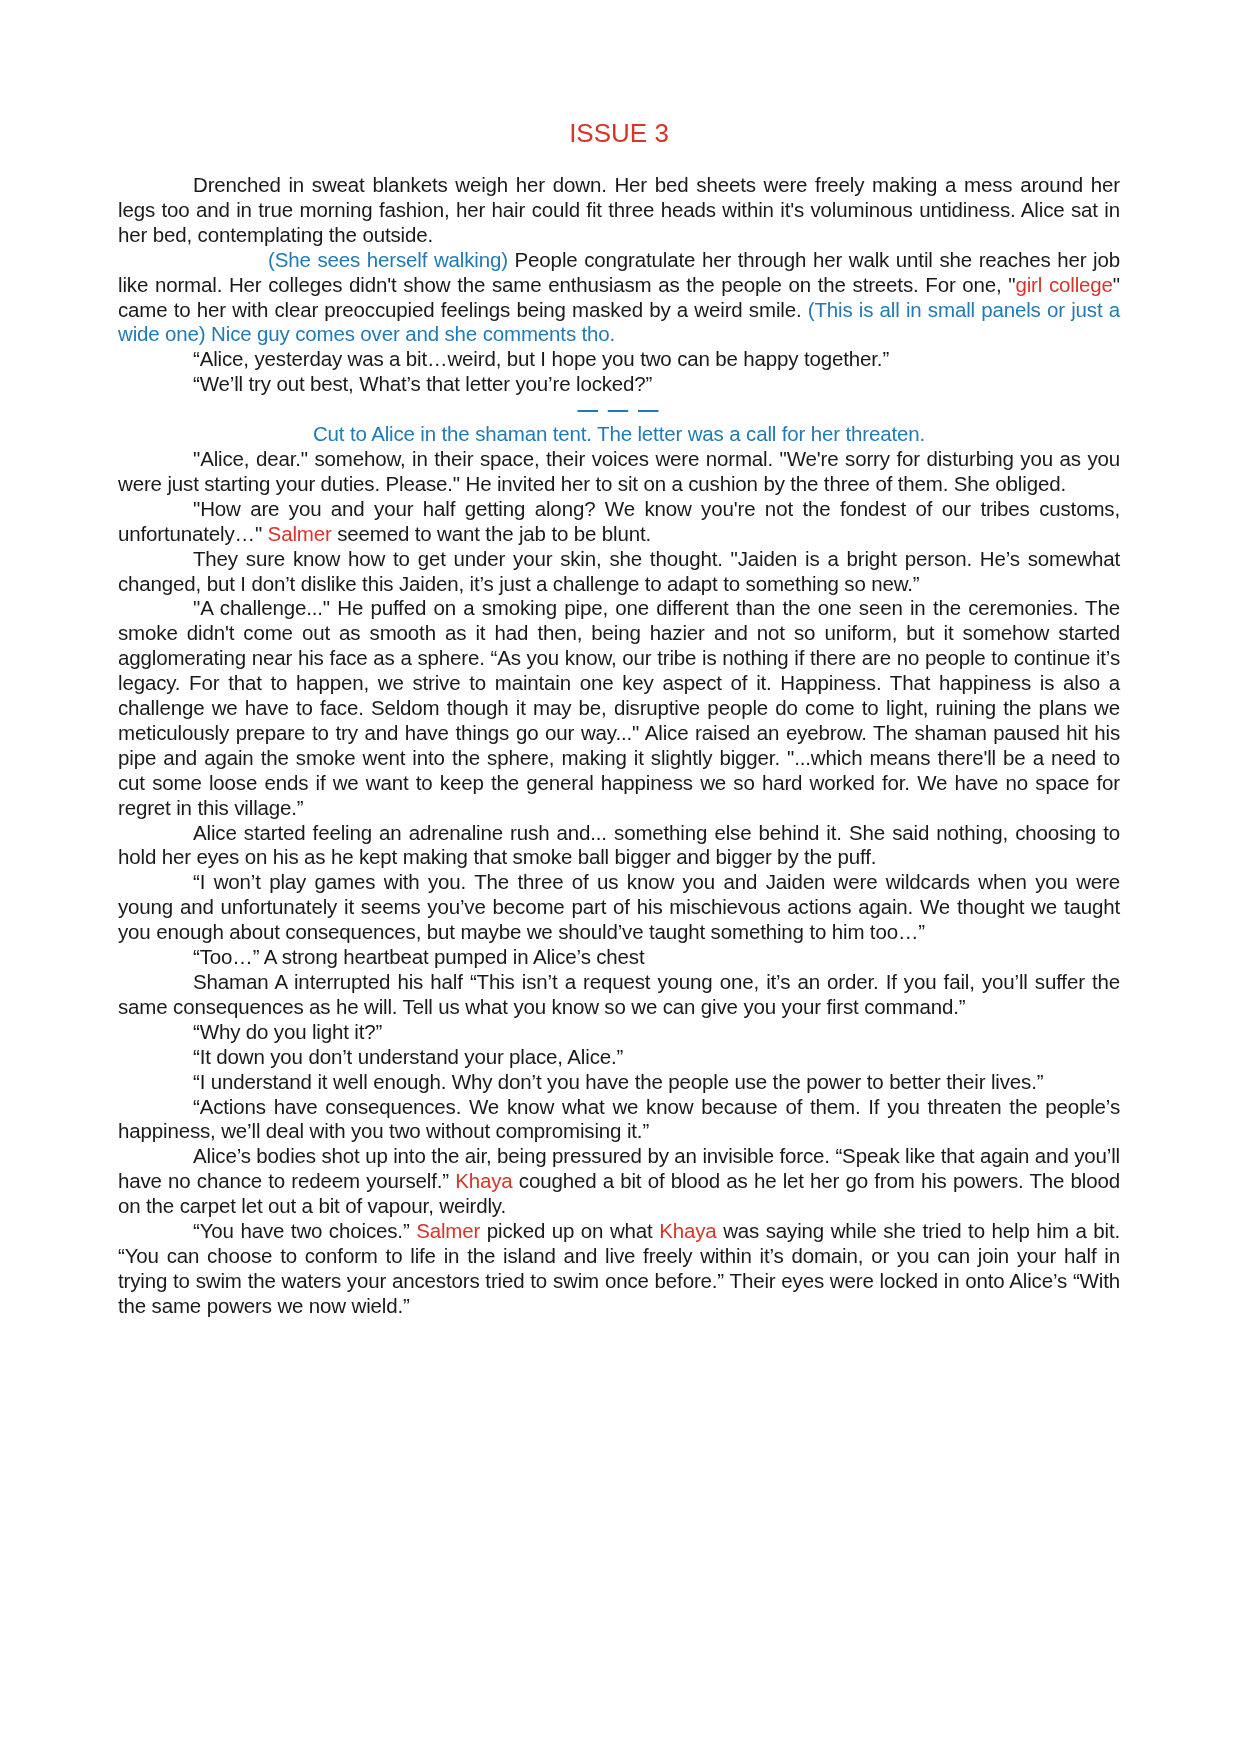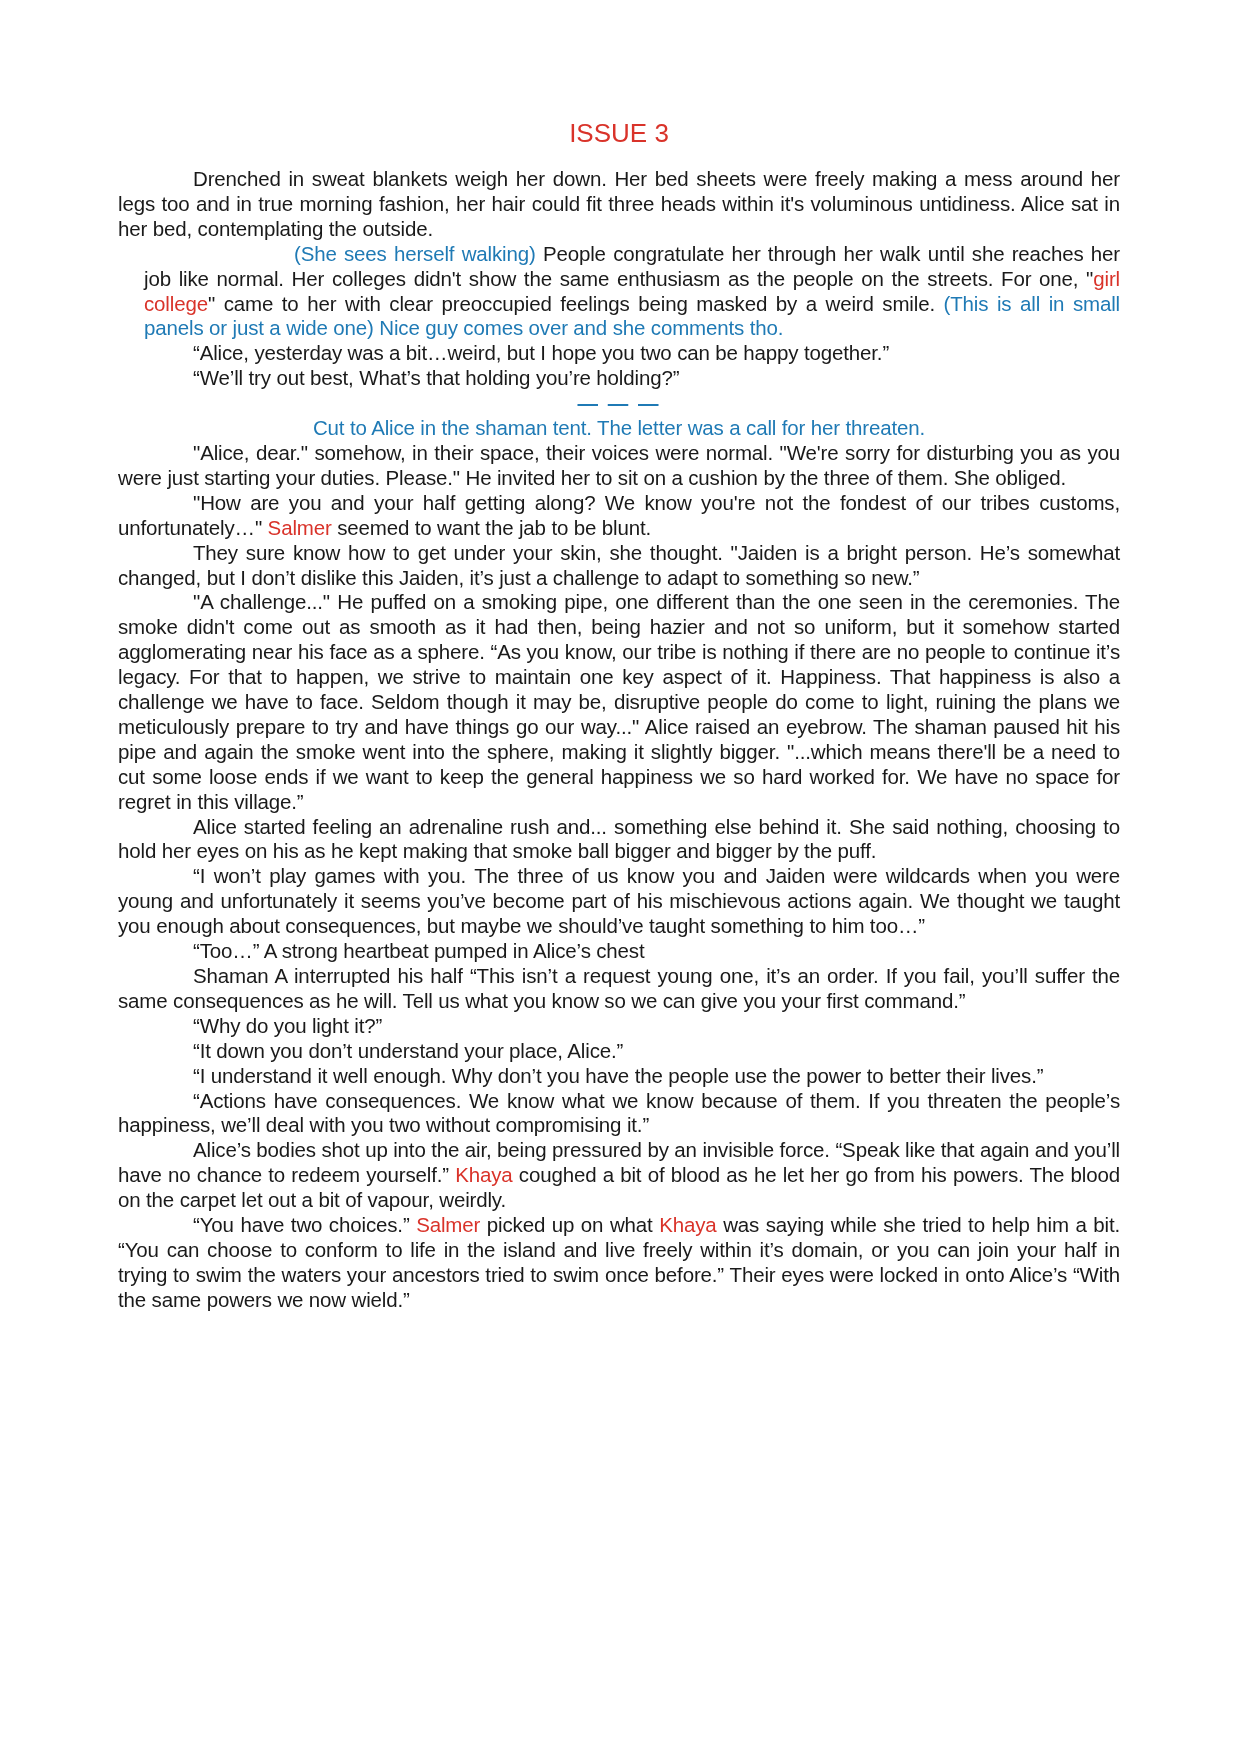--- a/index.html
+++ b/index.html
@@ -21,31 +21,31 @@
     top: 118px;
     text-align: center;
     color: #d9332a;
     font-size: 26px;
     line-height: 30px;
     font-weight: normal;
     letter-spacing: 0;
   }
   .body {
     position: absolute;
-    top: 167px;
+    top: 173px;
     left: 0;
     width: 1002px;
   }
   p {
     margin: 0;
     text-align: justify;
     text-indent: 75px;
   }
   p.center { text-align: center; text-indent: 0; }
-  p.direction-indent { text-indent: 150px; margin-left: 26px; }
+  p.direction-indent { text-indent: 150px; }
   .red { color: #d9332a; }
   .blue { color: #1f7ab5; }
   .italic { }
   .sep {
     text-align: center;
     color: #1f7ab5;
     text-indent: 0;
     font-weight: bold;
     letter-spacing: 2px;
     line-height: 24.9px;
@@ -56,21 +56,21 @@
 
 <div class="page">
   <div class="title">ISSUE 3</div>
 
   <div class="body">
     <p><span>Drenched in sweat blankets weigh her down. Her bed sheets were freely making a mess around her legs too and in true morning fashion, her hair could fit three heads within it's voluminous untidiness. Alice sat in her bed, contemplating the outside.</span></p>
 
     <p class="direction-indent"><span class="blue">(She sees herself walking)</span><span> People congratulate her through her walk until she reaches her job like normal. Her colleges didn't show the same enthusiasm as the people on the streets. For one, "</span><span class="red">girl college</span><span>" came to her with clear preoccupied feelings being masked by  a weird smile. </span><span class="blue">(This is all in small panels or just a wide one) Nice guy comes over and she comments tho.</span></p>
 
     <p><span>“Alice, yesterday was a bit…weird, but I hope you two can be happy together.”</span></p>
-    <p><span>“We’ll try out best, What’s that holding you’re holding?”</span></p>
+    <p><span>“We’ll try out best, What’s that letter you’re locked?”</span></p>
 
     <p class="sep">— — —</p>
 
     <p class="center blue">Cut to Alice in the shaman tent. The letter was a call for her threaten.</p>
 
     <p><span>"Alice, dear." somehow, in their space, their voices were normal. "We're sorry for disturbing you as you were just starting your duties. Please." He invited her to sit on a cushion by the three of them. She obliged.</span></p>
 
     <p><span>"How are you and your half getting along? We know you're not the fondest of our tribes customs, unfortunately…" </span><span class="red">Salmer</span><span> seemed to want the jab to be blunt.</span></p>
 
     <p><span class="italic">They sure know how to get under your skin</span><span>, she thought. "Jaiden is a bright person. He’s somewhat changed, but I don’t dislike this Jaiden, it’s just a challenge to adapt to something so new.”</span></p>

